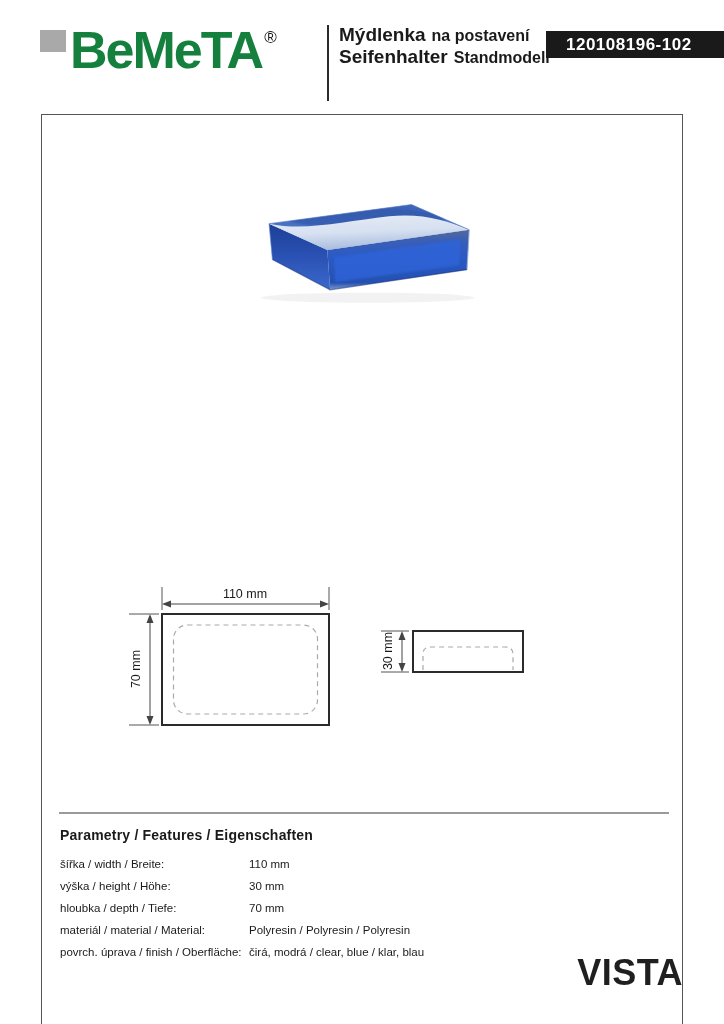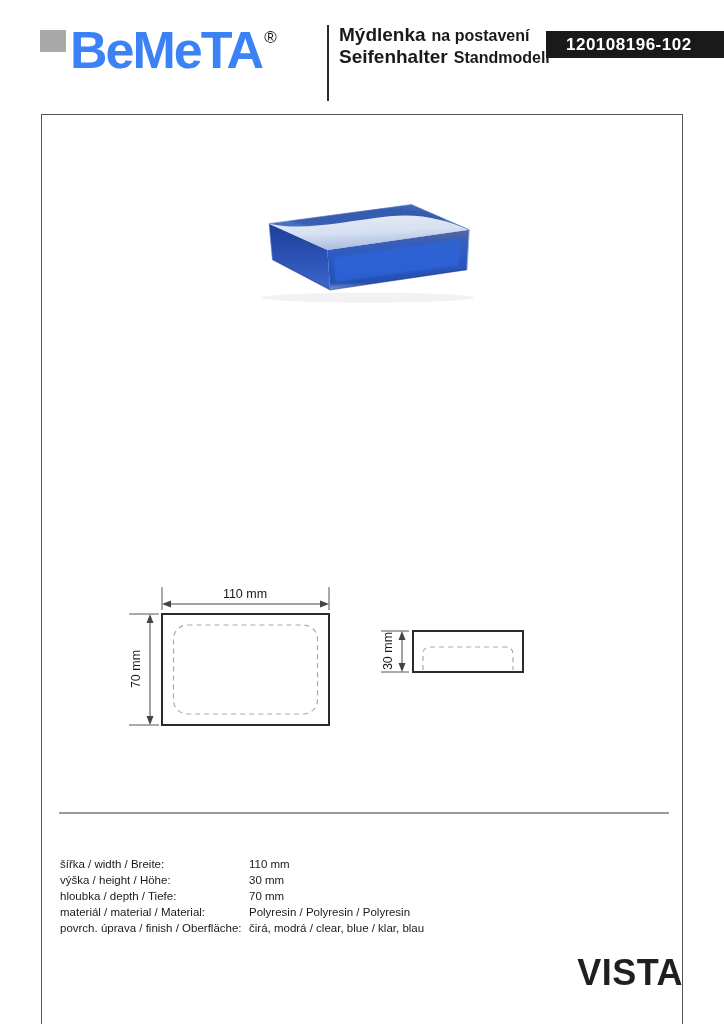--- a/index.html
+++ b/index.html
@@ -17,21 +17,21 @@
   .logo {
     position: absolute; left: 40px; top: 24px;
     display: flex; align-items: flex-start;
   }
   .logo-square {
     width: 26px; height: 22px; background: #a9a9a9;
     margin-top: 6px; margin-right: 4px;
   }
   .brand-text {
     font-size: 52px; font-weight: bold; letter-spacing: -2px;
-    line-height: 52px; color: #3b82f6;
+    line-height: 52px; color: #15803d;
   }
   .reg-mark { font-size: 17px; font-weight: normal; margin-top: 4px; margin-left: 2px; }
 
   .header-divider {
     position: absolute; left: 327px; top: 25px;
     width: 2px; height: 76px; background: #2b2b2b;
   }
 
   .titles {
     position: absolute; left: 339px; top: 24px;
@@ -63,21 +63,21 @@
     position: absolute; left: 17px; top: 697px;
     width: 610px; height: 2px; background: #9a9a9a;
   }
   .params-heading {
     position: absolute; left: 18px; top: 712px;
     font-size: 14px; font-weight: bold; letter-spacing: 0.2px;
   }
   .params-table {
     position: absolute; left: 18px; top: 743px;
     display: grid; grid-template-columns: 189px auto;
-    row-gap: 4px; font-size: 11.5px; line-height: 12px;
+    row-gap: 10px; font-size: 11.5px; line-height: 12px;
   }
 
   .series-name {
     position: absolute; right: 41px; top: 952px;
     font-size: 36px; font-weight: bold; letter-spacing: 0.5px;
     color: #1f1f1f;
   }
 
   text { font-family: "Liberation Sans", sans-serif; }
 </style>
@@ -194,20 +194,21 @@
         <polygon points="401,630 397.5,639 404.5,639" fill="#444"></polygon>
         <polygon points="401,671 397.5,662 404.5,662" fill="#444"></polygon>
         <text x="391" y="650" text-anchor="middle" font-size="12.5" fill="#1a1a1a" transform="rotate(-90 391 650)">30 mm</text>
 
         <rect x="412" y="630" width="110" height="41" fill="#fff" stroke="#2b2b2b" stroke-width="2"></rect>
         <path d="M422,669 L422,653 Q422,646 430,646 L504,646 Q512,646 512,653 L512,669" fill="none" stroke="#aaa" stroke-width="1.2" stroke-dasharray="5 4"></path>
       </g>
     </svg>
 
     <div class="params-divider"></div>
+    <div class="params-heading">Parametry / Features / Eigenschaften</div>
 
     <div class="params-table">
       <span>šířka / width / Breite:</span>
       <span>110 mm</span>
       <span>výška / height / Höhe:</span>
       <span>30 mm</span>
       <span>hloubka / depth / Tiefe:</span>
       <span>70 mm</span>
       <span>materiál / material / Material:</span>
       <span>Polyresin / Polyresin / Polyresin</span>

